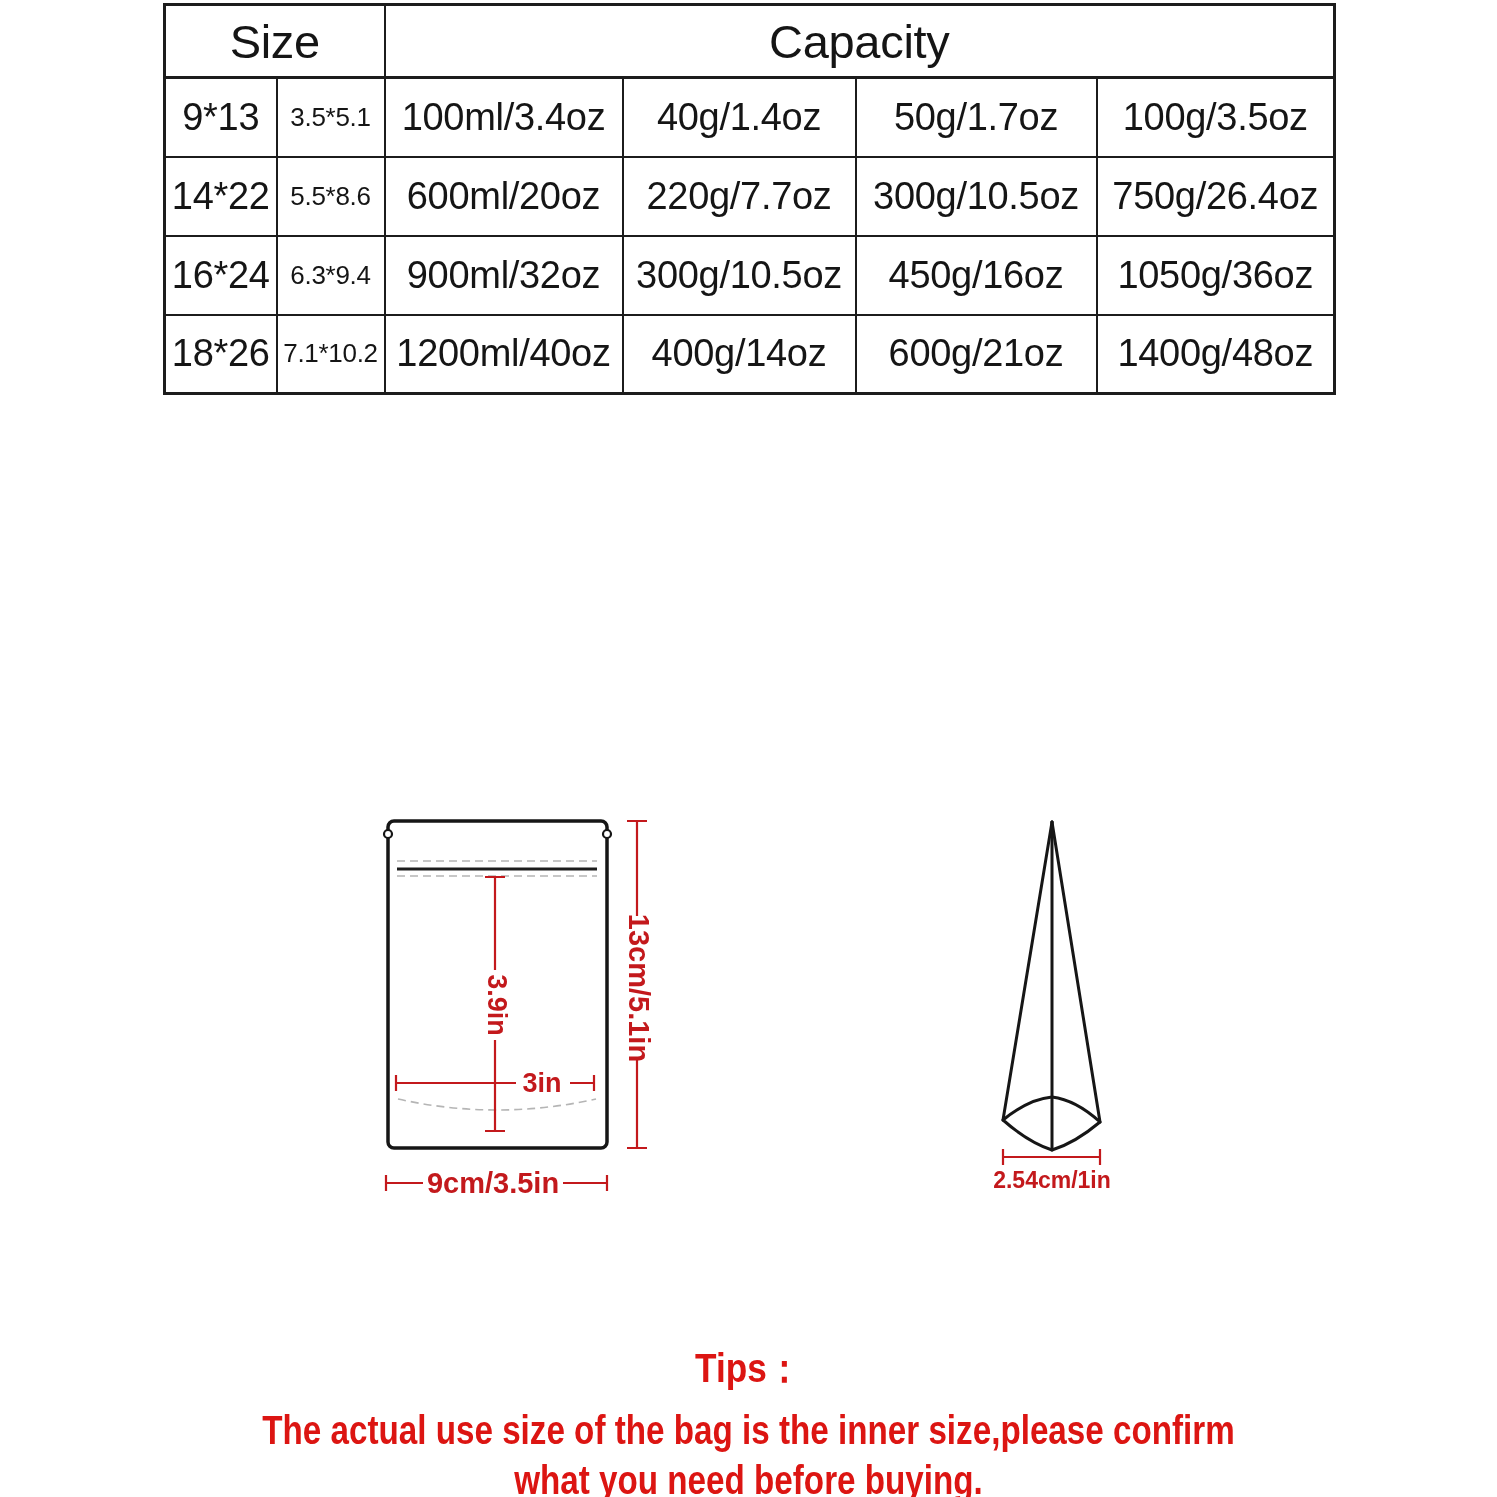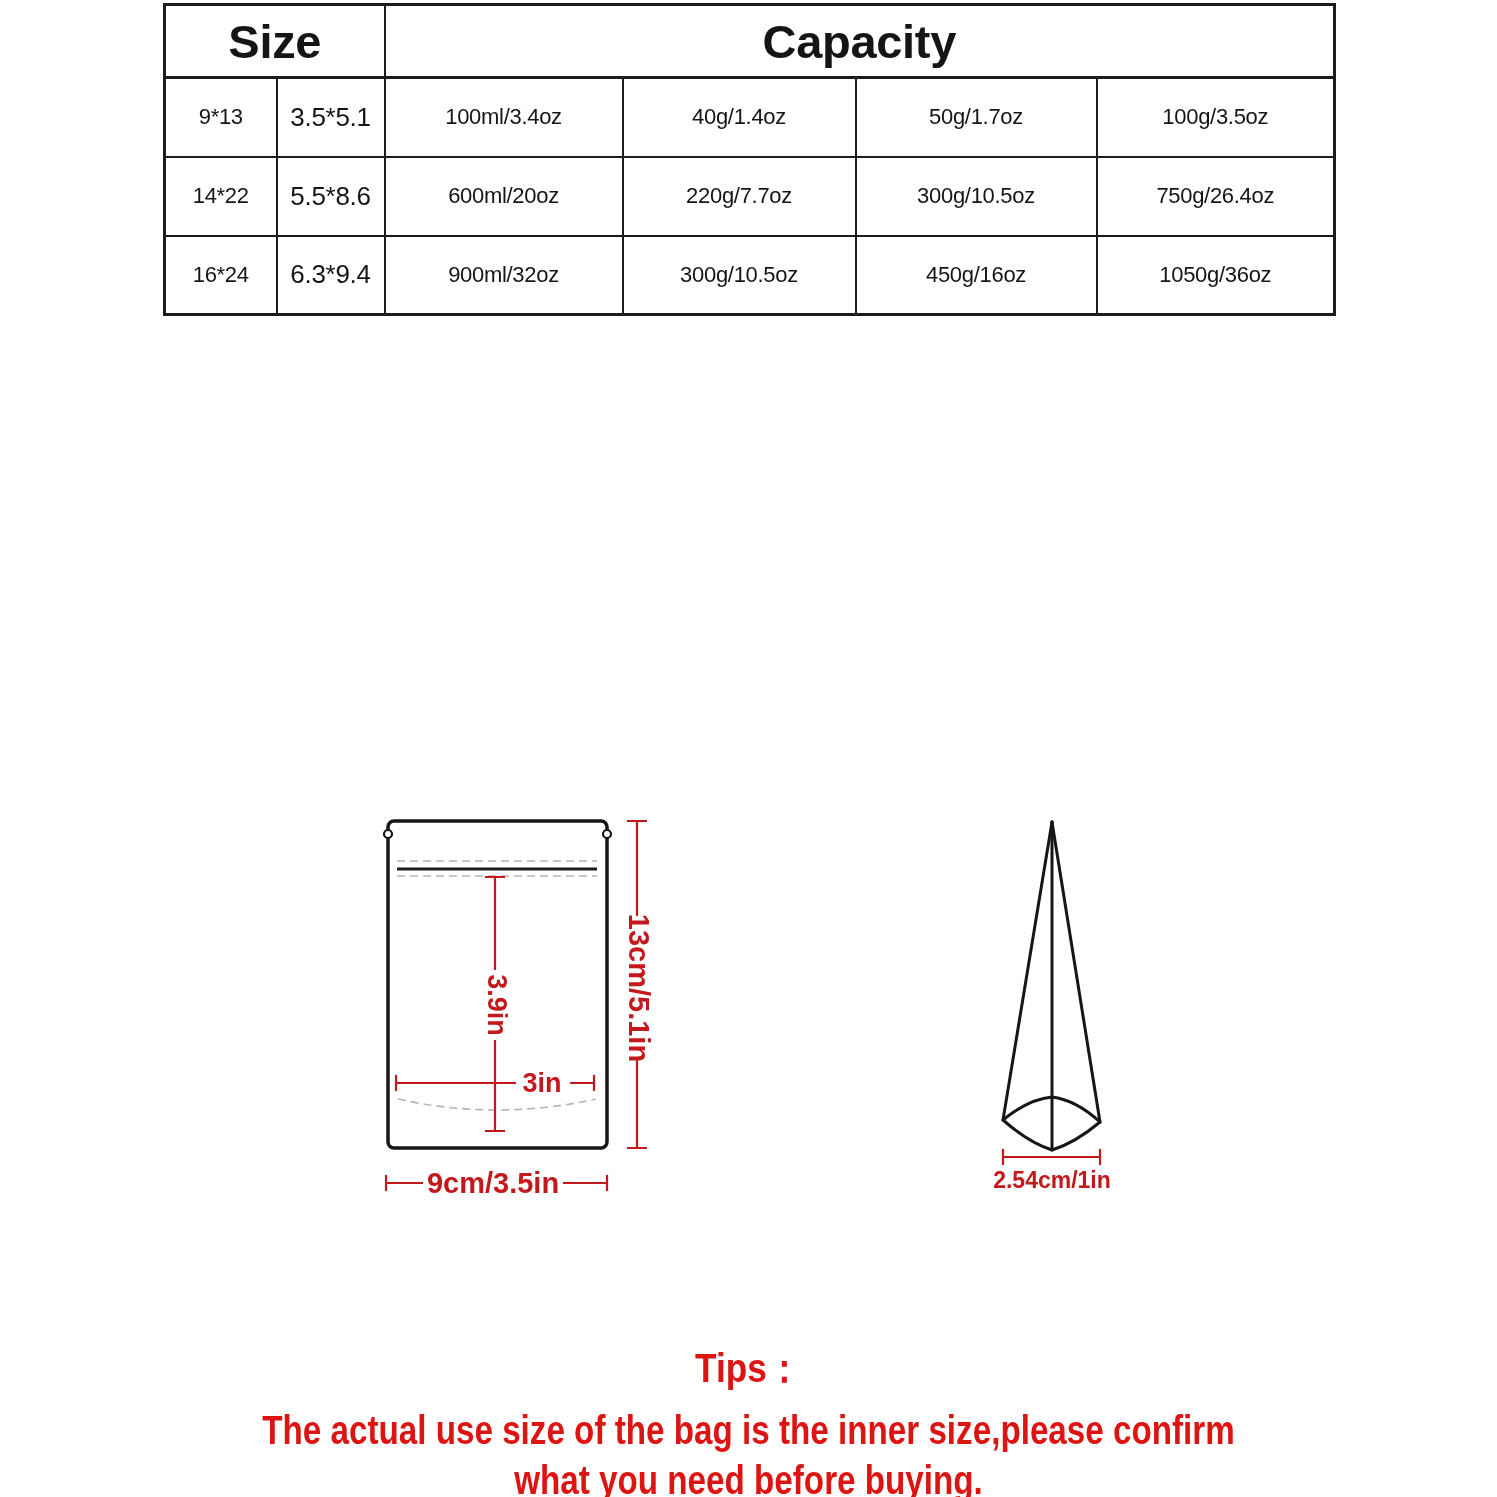--- a/index.html
+++ b/index.html
@@ -30,25 +30,25 @@
   }
   table.spec th, table.spec td{
     border:2px solid var(--table_border);
     text-align:center;vertical-align:middle;
     padding:0;
     color:var(--text_black);
     letter-spacing:-0.3px;
   }
   table.spec{border:3px solid var(--table_border);}
   tr.r-head{height:73px;}
-  tr.r-head th{font-size:47px;font-weight:bold;border-bottom:3px solid var(--table_border);}
+  tr.r-head th{font-size:47px;font-weight:normal;border-bottom:3px solid var(--table_border);}
   tr.r-sub{height:83px;}
   tr.r-sub th{font-size:30px;font-weight:bold;line-height:1.12;white-space:pre-line;border-bottom:3px solid var(--table_border);}
   tr.r-data{height:79px;}
-  tr.r-data td{font-size:22px;font-weight:500;}
+  tr.r-data td{font-size:38px;font-weight:500;}
   tr.r-data td.c-inch{font-size:26px;}
 
   
   .diagram{
     position:absolute;left:330px;top:790px;
     width:840px;height:450px;
   }
   .bagline{stroke:#161616;fill:none;stroke-linejoin:round;stroke-linecap:round;}
   .dash{stroke:var(--dash_gray);stroke-width:1.6;fill:none;stroke-dasharray:8 5;}
   .zip{stroke:#1d1d1d;stroke-width:3;}
@@ -110,20 +110,28 @@
         <td>750g/26.4oz</td>
       </tr>
       <tr class="r-data">
         <td>16*24</td>
         <td class="c-inch">6.3*9.4</td>
         <td>900ml/32oz</td>
         <td>300g/10.5oz</td>
         <td>450g/16oz</td>
         <td>1050g/36oz</td>
       </tr>
+      <tr class="r-data">
+        <td>18*26</td>
+        <td class="c-inch">7.1*10.2</td>
+        <td>1200ml/40oz</td>
+        <td>400g/14oz</td>
+        <td>600g/21oz</td>
+        <td>1400g/48oz</td>
+      </tr>
     </tbody>
   </table>
 
   <svg class="diagram" viewBox="0 0 840 450">
     <defs>
       <pattern id="hatch" width="7" height="7" patternUnits="userSpaceOnUse" patternTransform="rotate(45)">
         <line x1="0" y1="0" x2="0" y2="7" stroke="#a8a8a8" stroke-width="1.7"></line>
       </pattern>
     </defs>
 

